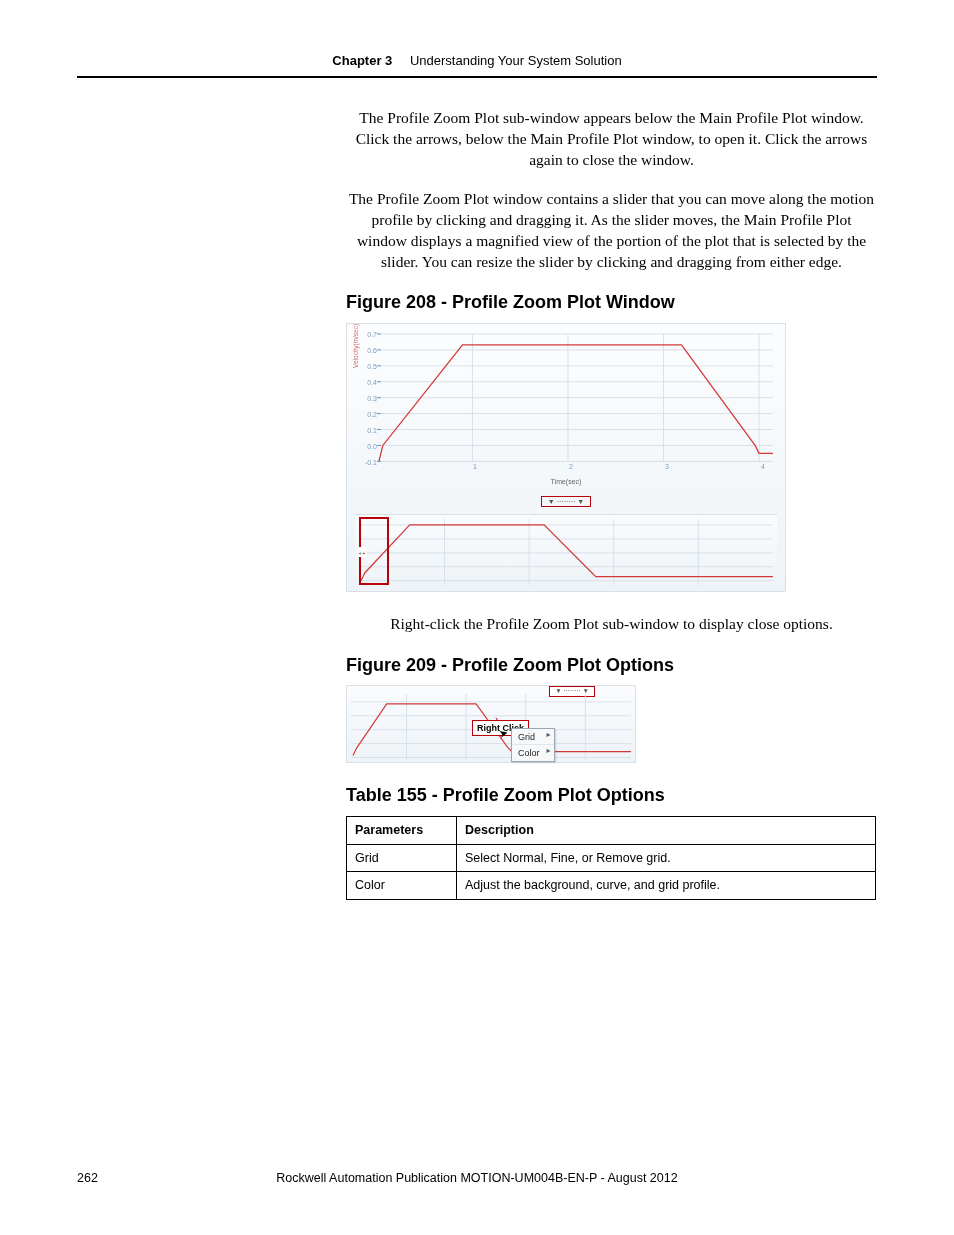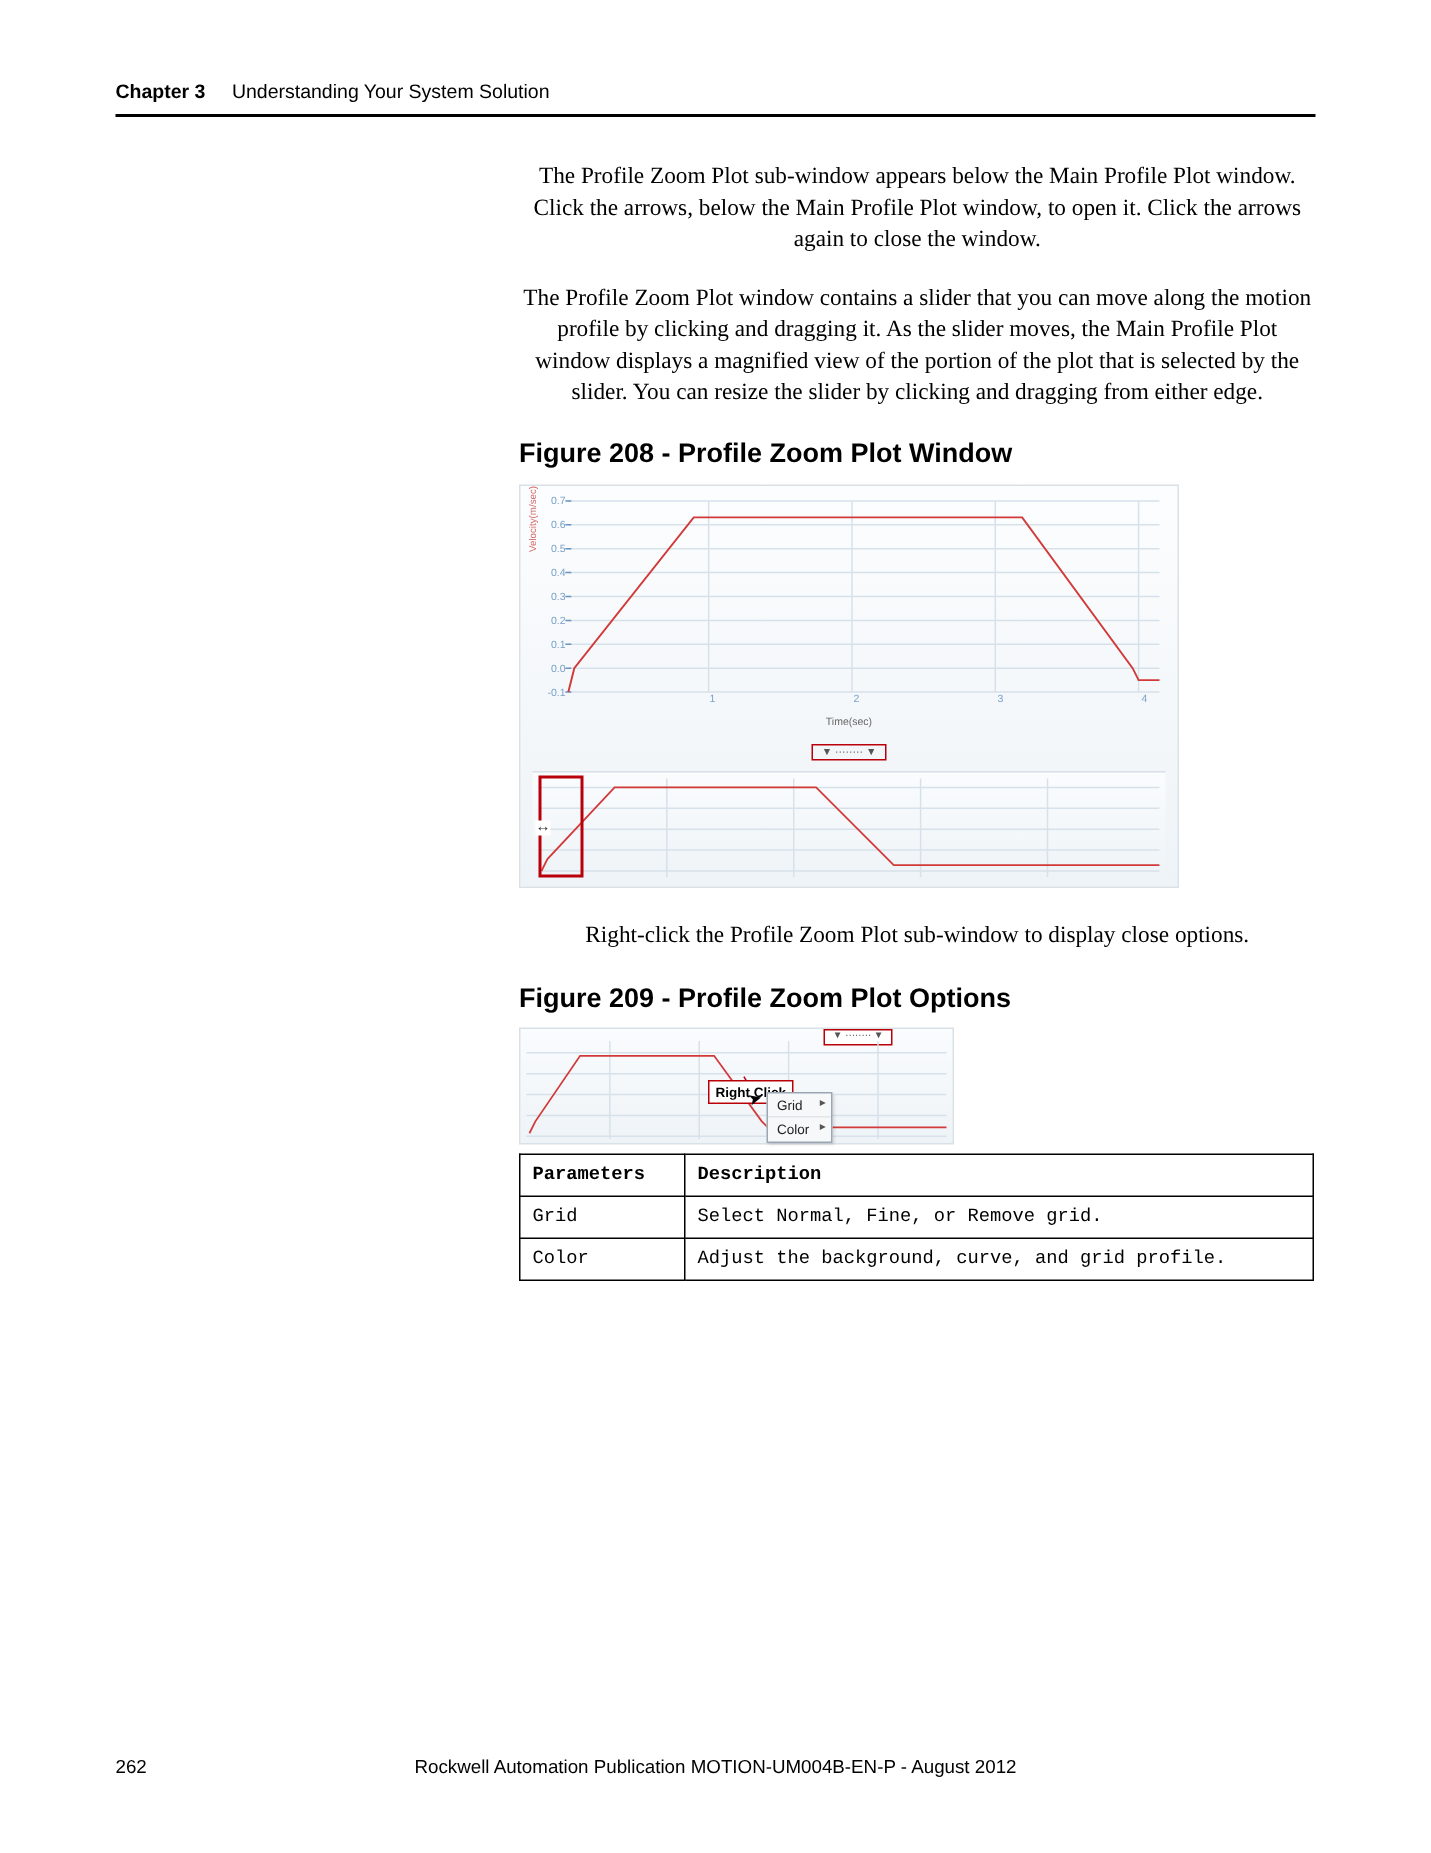--- a/index.html
+++ b/index.html
@@ -16,20 +16,21 @@
   }
   .header {
     position: absolute;
     top: 52px;
     left: 77px;
     right: 77px;
     border-bottom: 2px solid #000;
     padding-bottom: 6px;
     font-family: "Myriad Pro", "Segoe UI", Arial, sans-serif;
     font-size: 13px;
+    text-align: center;
   }
   .header .chapter { font-weight: 700; margin-right: 14px; }
   .header .title { font-weight: 400; }
   .content {
     position: absolute;
     top: 108px;
     left: 346px;
     right: 77px;
   }
   .content p { margin: 0 0 18px 0; text-align: center; }
@@ -186,21 +187,21 @@
     position: absolute;
     right: 3px; top: 1px;
     font-size: 8px;
     color: #555;
   }
 
   
   table.opts {
     border-collapse: collapse;
     width: 530px;
-    font-family: Liberation Mono, monospace;
+    font-family: Liberation Sans, sans-serif;
     font-size: 12.5px;
     margin-top: 6px;
     border-radius: 15px;
   }
   table.opts th, table.opts td {
     border: 1px solid #000;
     padding: 5px 8px;
     text-align: left;
     vertical-align: top;
   }
@@ -337,20 +338,21 @@
       <line x1="150" y1="32" x2="156" y2="42" stroke="#b9000a" stroke-width="1"></line>
     </svg>
     <div class="rc-label">Right Click</div>
     <div class="cursor">➤</div>
     <div class="ctx-menu">
       <div>Grid</div>
       <div>Color</div>
     </div>
   </div>
 
+  <div class="figcap" style="margin-top:20px">Table 155 - Profile Zoom Plot Options</div>
 
   <table class="opts">
     <colgroup>
         <col class="c1">
         <col>
       </colgroup>
     <tbody>
         <tr>
       <th>Parameters</th>
       <th>Description</th>

